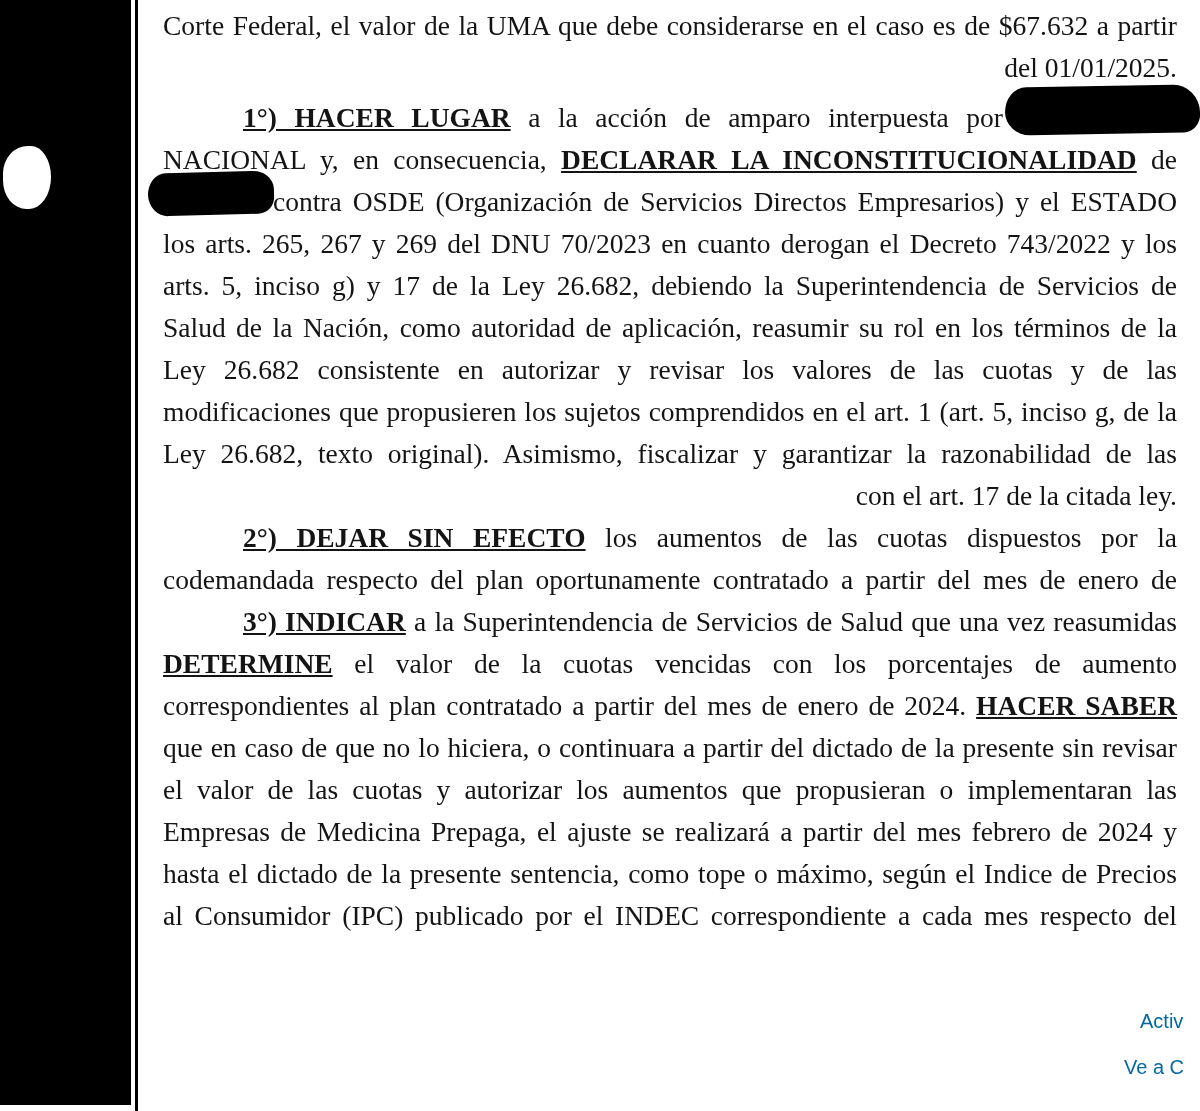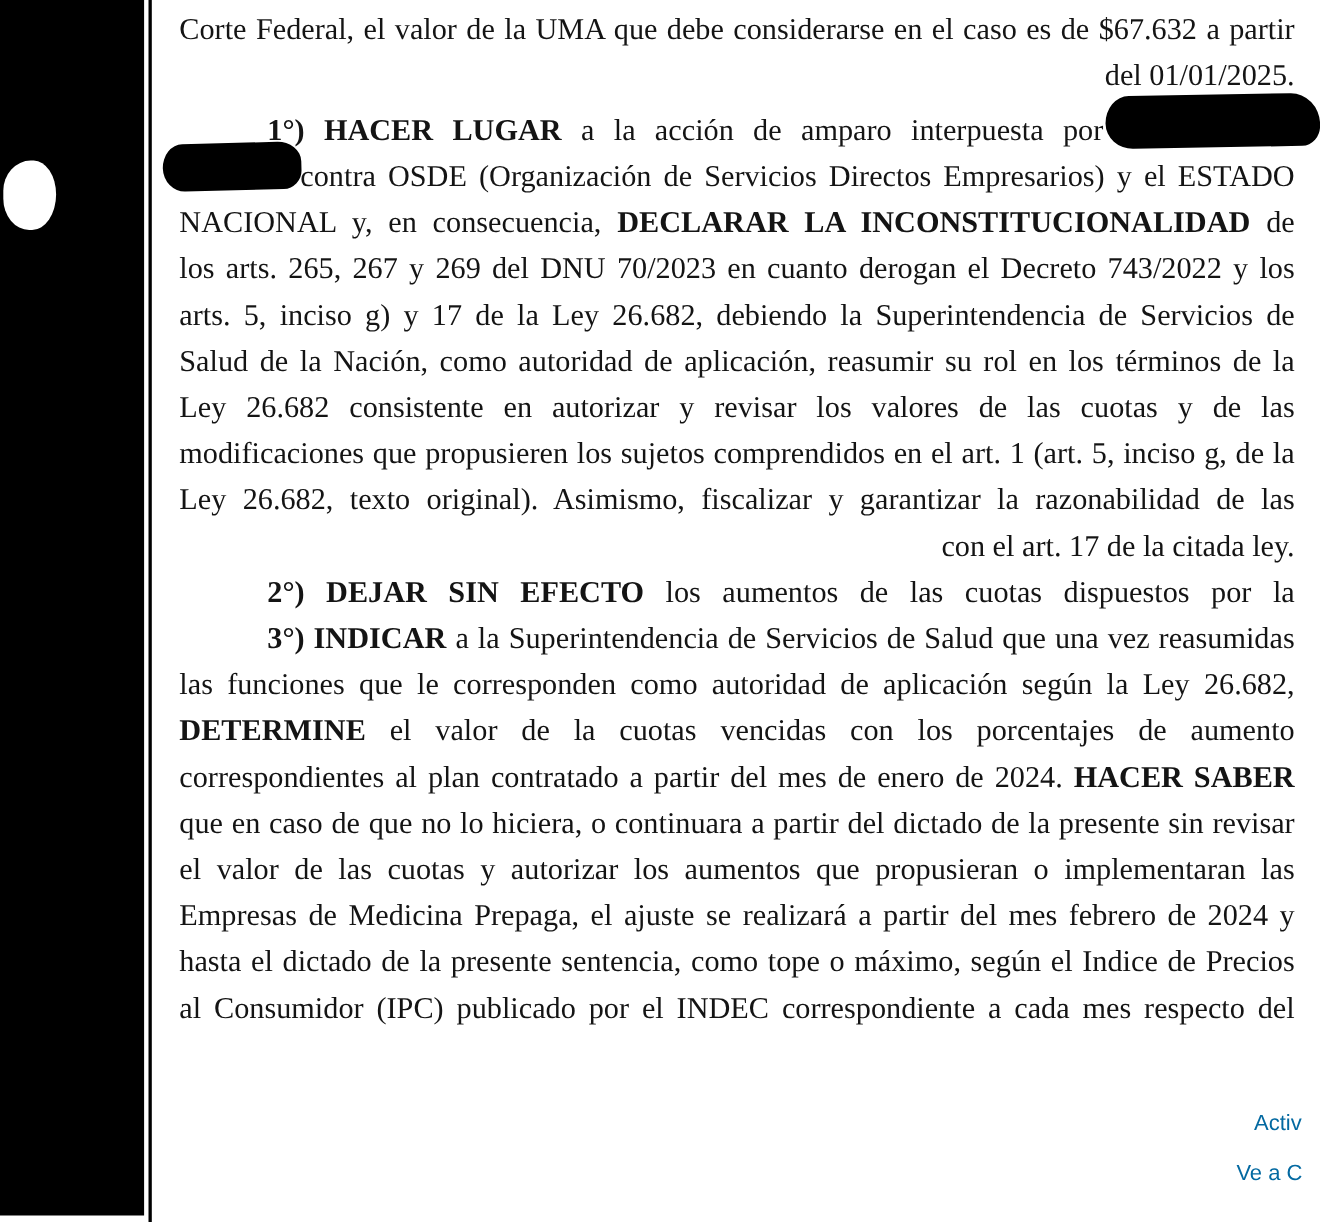--- a/index.html
+++ b/index.html
@@ -24,21 +24,21 @@
   .doc {
     position:absolute; left:163px; top:5px; width:1014px;
     font-size:27.5px; line-height:42px; color:#141414;
   }
   .line { position:relative; text-align:right; }
   .line.j { text-align:justify; text-align-last:justify; }
   .line.ind { padding-left:80px; }
   .line.pad-r { padding-right:174px; }
   .line.pad-l { padding-left:110px; }
   .spacer { height:8px; }
-  .b { font-weight:bold; }
+  .b { font-weight:bold;text-decoration:underline; }
   .u { text-decoration:underline; text-decoration-thickness:3px; text-underline-offset:5px; }
   .redaction { position:absolute; background:#000000; }
   .red-r {
     right:-23px; top:-11px; width:195px; height:48px;
     border-radius:26px 32px 20px 30px / 30px 34px 22px 28px;
     transform:rotate(-1deg);
   }
   .red-l {
     left:-15px; top:-9px; width:126px; height:43px;
     border-radius:22px 26px 20px 24px / 26px 22px 20px 26px;
@@ -59,32 +59,32 @@
   <div class="panel-blob"></div>
 </div>
 
 <div class="page-border-line"></div>
 
 <div class="doc">
     <div class="line j"><span>Corte Federal, el valor de la UMA que debe considerarse en el caso es de $67.632 a partir</span></div>
     <div class="line"><span>del 01/01/2025.</span></div>
     <div class="spacer"></div>
     <div class="line j ind pad-r"><span class="b">1°) HACER LUGAR</span><span> a la acción de amparo interpuesta por</span><span class="redaction red-r"></span></div>
+    <div class="line j"><span>NACIONAL y, en consecuencia, </span><span class="b">DECLARAR LA INCONSTITUCIONALIDAD</span><span> de</span></div>
     <div class="line j pad-l"><span>contra OSDE (Organización de Servicios Directos Empresarios) y el ESTADO</span><span class="redaction red-l"></span></div>
-    <div class="line j"><span>NACIONAL y, en consecuencia, </span><span class="b">DECLARAR LA INCONSTITUCIONALIDAD</span><span> de</span></div>
     <div class="line j"><span>los arts. 265, 267 y 269 del DNU 70/2023 en cuanto derogan el Decreto 743/2022 y los</span></div>
     <div class="line j"><span>arts. 5, inciso g) y 17 de la Ley 26.682, debiendo la Superintendencia de Servicios de</span></div>
     <div class="line j"><span>Salud de la Nación, como autoridad de aplicación, reasumir su rol en los términos de la</span></div>
     <div class="line j"><span>Ley 26.682 consistente en autorizar y revisar los valores de las cuotas y de las</span></div>
     <div class="line j"><span>modificaciones que propusieren los sujetos comprendidos en el art. 1 (art. 5, inciso g, de la</span></div>
     <div class="line j"><span>Ley 26.682, texto original). Asimismo, fiscalizar y garantizar la razonabilidad de las</span></div>
     <div class="line"><span>con el art. 17 de la citada ley.</span></div>
     <div class="line j ind"><span class="b">2°) DEJAR SIN EFECTO</span><span> los aumentos de las cuotas dispuestos por la</span></div>
+    <div class="line j"><span>codemandada respecto del plan oportunamente contratado a partir del mes de enero de</span></div>
     <div class="line j ind"><span class="b">3°) INDICAR</span><span> a la Superintendencia de Servicios de Salud que una vez reasumidas</span></div>
-    <div class="line j"><span>las funciones que le corresponden como autoridad de aplicación según la Ley 26.682,</span></div>
     <div class="line j"><span class="b">DETERMINE</span><span> el valor de la cuotas vencidas con los porcentajes de aumento</span></div>
     <div class="line j"><span>correspondientes al plan contratado a partir del mes de enero de 2024. </span><span class="b">HACER SABER</span></div>
     <div class="line j"><span>que en caso de que no lo hiciera, o continuara a partir del dictado de la presente sin revisar</span></div>
     <div class="line j"><span>el valor de las cuotas y autorizar los aumentos que propusieran o implementaran las</span></div>
     <div class="line j"><span>Empresas de Medicina Prepaga, el ajuste se realizará a partir del mes febrero de 2024 y</span></div>
     <div class="line j"><span>hasta el dictado de la presente sentencia, como tope o máximo, según el Indice de Precios</span></div>
     <div class="line j"><span>al Consumidor (IPC) publicado por el INDEC correspondiente a cada mes respecto del</span></div>
   </div>
 
 <div class="watermark wm1">Activ</div>

